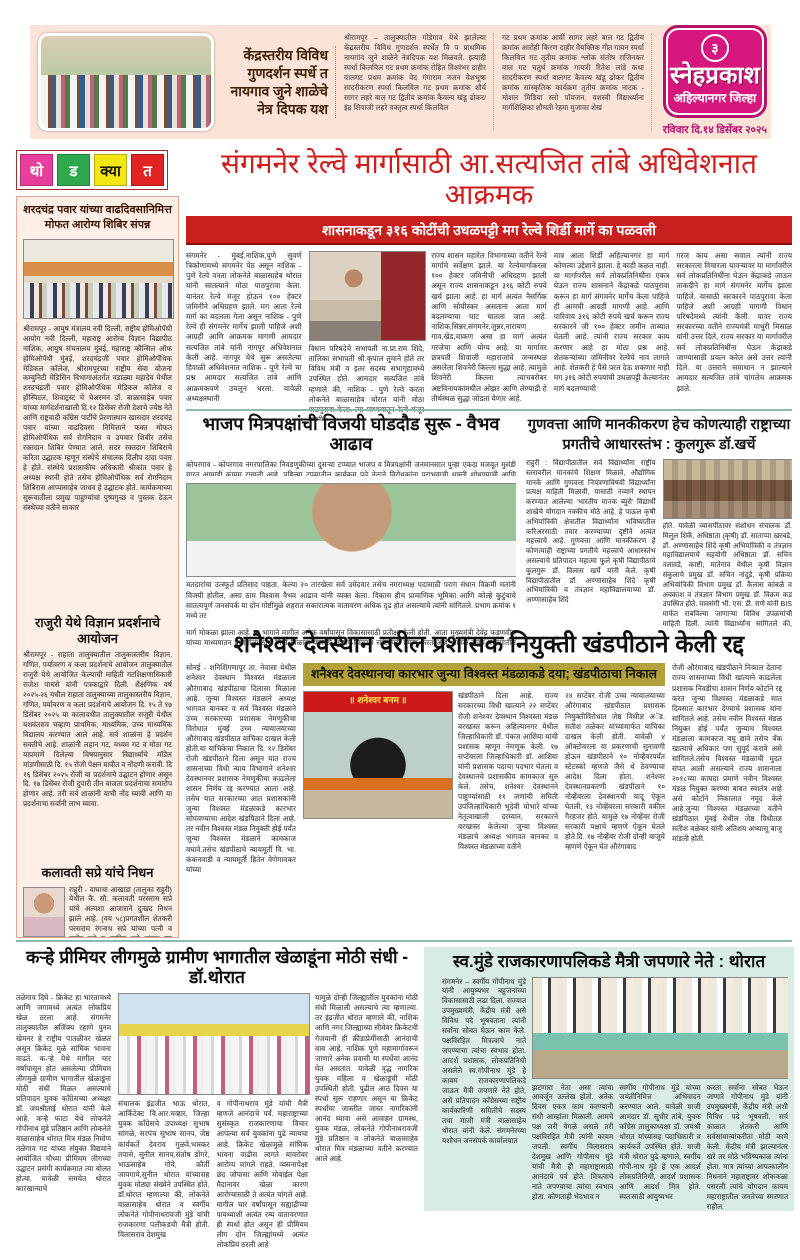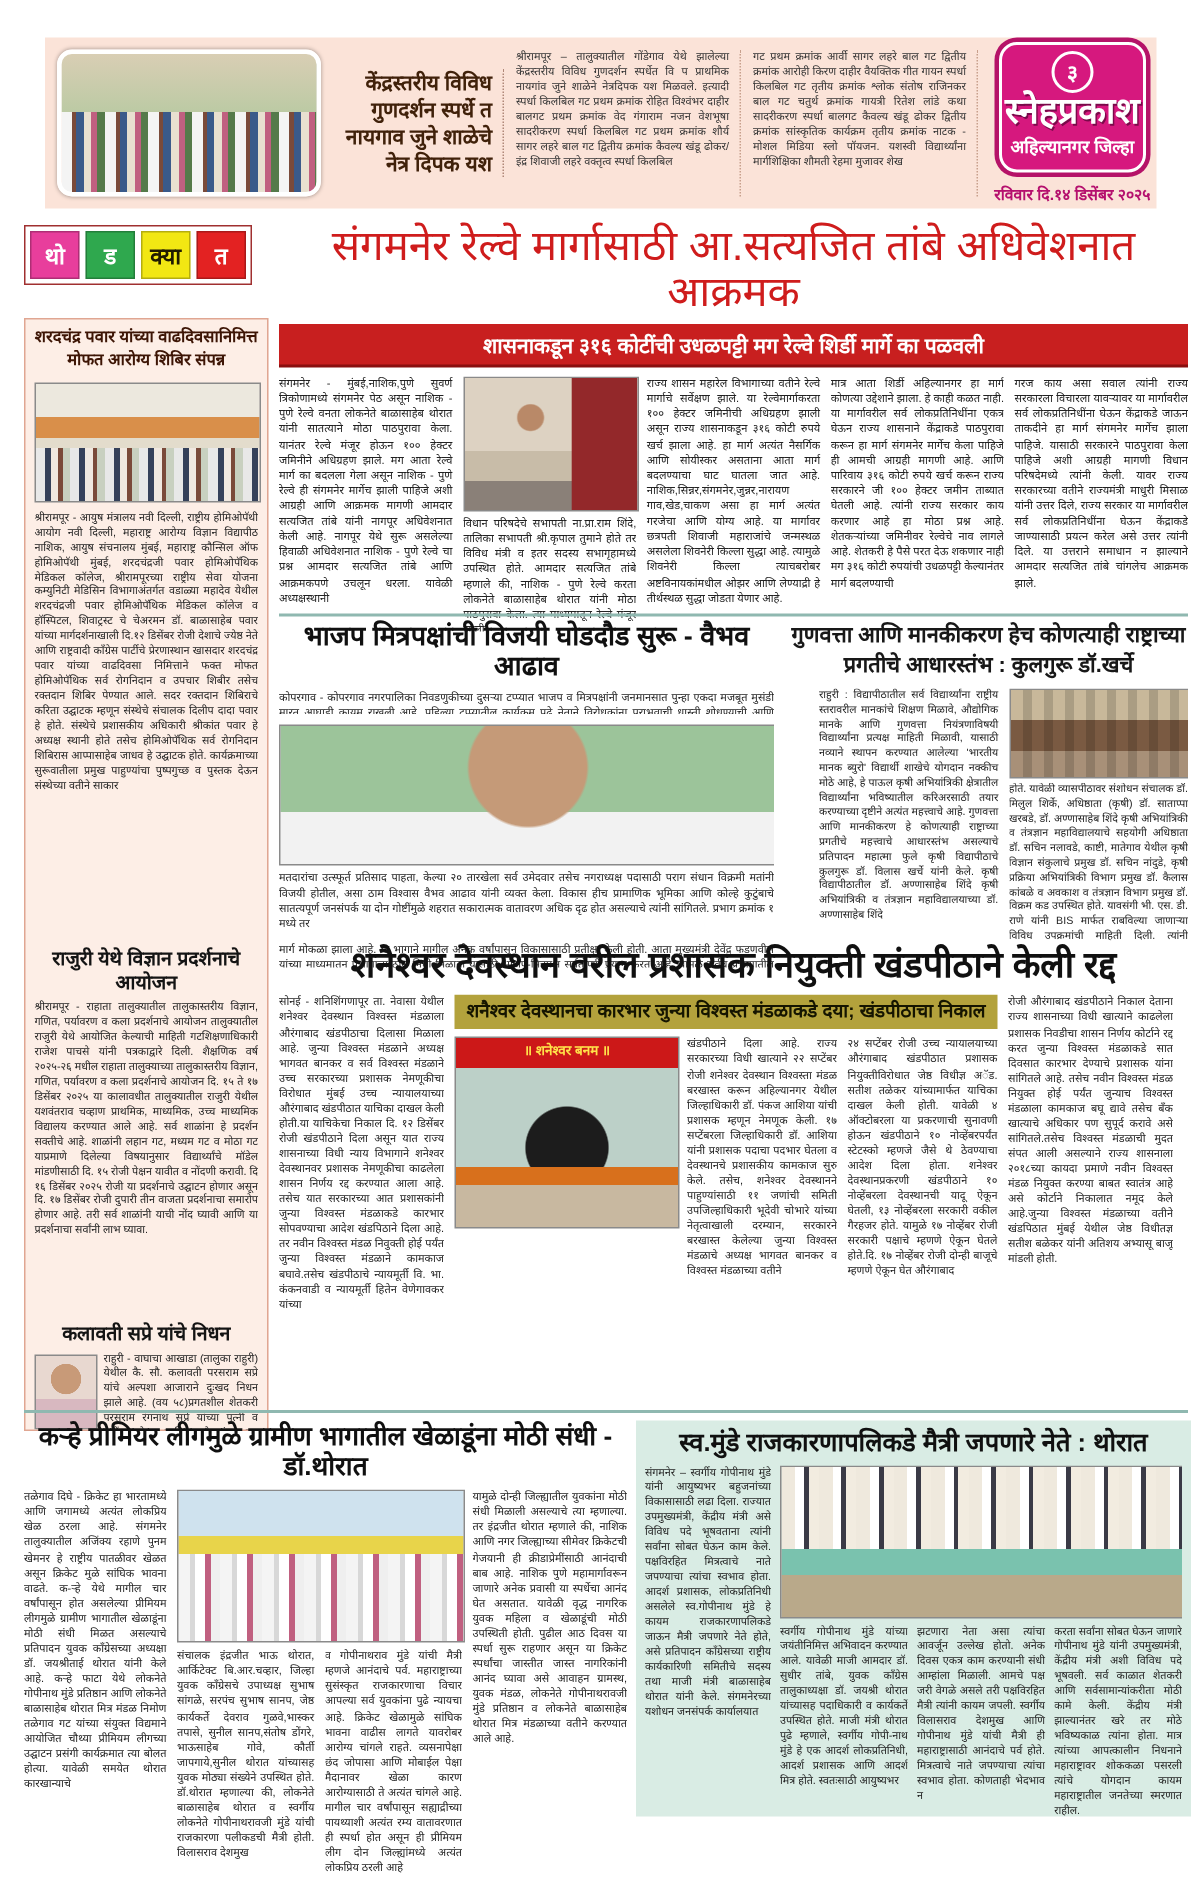--- a/index.html
+++ b/index.html
@@ -26,21 +26,21 @@
   .mast-title{font-size:24px;font-weight:bold;color:#fff;line-height:1.05;
               text-shadow:1px 1px 0 #7a0a4a;}
   .mast-sub{font-size:12px;font-weight:bold;color:#fff;margin-top:2px;}
   .mast-date{margin-top:7px;color:#b5106e;font-weight:bold;font-size:10.5px;}
   
   .logo-row{left:16px;top:150px;width:152px;height:40px;border:1px solid #a03030;background:#fff;
             display:flex;gap:4px;padding:3px;}
   .lbox{flex:1;display:flex;align-items:center;justify-content:center;font-weight:bold;
         font-size:15px;border:1px solid rgba(0,0,0,.25);}
   
-  .sidebar{left:16px;top:212px;width:163px;height:742px;background:#fdeee6;
+  .sidebar{left:16px;top:196px;width:163px;height:742px;background:#fdeee6;
            border:1px solid #e0a692;padding:5px 6px;overflow:hidden;}
   .sb-h1{font-size:11px;font-weight:bold;text-align:center;color:#3d1505;line-height:1.4;padding-bottom:4px;}
   .ph-pawar{width:100%;height:78px;margin:2px 0 5px;
      background:linear-gradient(180deg,#ece8de 0 28%,#d98f4a 28% 46%,#e3dccc 46% 55%,rgba(0,0,0,0) 55%),
      repeating-linear-gradient(90deg,#e8e8e8 0 6px,#35415a 6px 10px,#f0e8e0 10px 15px,#7a4a3a 15px 18px,#c8d0c0 18px 23px);}
   .sb-body{font-size:7.2px;color:#222;}
   .sb-h2{font-size:13px;font-weight:bold;text-align:center;color:#141414;margin:7px 0 3px;line-height:1.25;}
   .ph-kalavati{float:left;width:40px;height:48px;margin:2px 4px 2px 0;
      background:radial-gradient(circle at 50% 32%,#c89a78 26%,rgba(0,0,0,0) 27%),
      linear-gradient(180deg,#e8d8d0 0 60%,#d8b8c0 60% 100%);}
@@ -60,21 +60,21 @@
   .bjp{left:186px;top:415px;width:330px;}
   .bjp-h{font-size:18px;font-weight:bold;color:#101010;text-align:center;line-height:1.1;}
   .bjp-cols{display:flex;gap:7px;margin-top:5px;height:185px;overflow:hidden;flex-direction:column;}
   .bcol{flex:1;font-size:7.3px;}
   .ph-adhav{width:100%;height:92px;margin-bottom:3px;
      background:radial-gradient(circle at 50% 30%,#c59a78 22%,rgba(0,0,0,0) 23%),
      linear-gradient(180deg,#9cc49a 0 62%,#f2f2f2 62% 100%);}
   
   .quality{left:526px;top:415px;width:266px;}
   .q-h{font-size:14.5px;font-weight:bold;text-align:center;line-height:1.35;color:#181818;}
-  .q-cols{display:flex;gap:7px;margin-top:5px;height:168px;overflow:hidden;margin-left:20px;}
+  .q-cols{display:flex;gap:7px;margin-top:5px;height:168px;overflow:hidden;}
   .qcol{flex:1;font-size:7.1px;}
   .ph-dais{width:100%;height:58px;margin-bottom:3px;
      background:linear-gradient(180deg,#c8b89a 0 35%,#7a5a42 35% 70%,#a89078 70% 100%),
      repeating-linear-gradient(90deg,rgba(255,255,255,.35) 0 8px,rgba(0,0,0,.15) 8px 14px);background-blend-mode:multiply;}
   
   .shan{left:186px;top:631px;width:606px;}
   .shan-h{font-size:24px;font-weight:bold;text-align:center;color:#101010;line-height:1.1;}
   .shan-body{display:flex;gap:7px;margin-top:6px;height:268px;overflow:hidden;}
   .scol{font-size:7.3px;}
   .shan-mid{flex:none;width:362px;}
@@ -92,21 +92,21 @@
   .cricket{left:16px;top:947px;width:402px;}
   .ck-h{font-size:17.5px;font-weight:bold;text-align:center;color:#101010;line-height:1.15;}
   .ck-body{display:flex;gap:7px;margin-top:6px;height:272px;overflow:hidden;}
   .ckcol{font-size:7.3px;}
   .ph-cricket{width:100%;height:100px;margin-bottom:4px;
      background:linear-gradient(180deg,#cfe2ee 0 30%,#e8d44a 30% 42%,rgba(0,0,0,0) 42%),
      repeating-linear-gradient(90deg,#f4f4f4 0 8px,#d8d8d8 8px 11px,#ffffff 11px 18px,#c06080 18px 22px,#efefef 22px 28px);}
   
   .munde{left:424px;top:947px;width:370px;height:264px;background:#d9ece4;padding:5px 6px;}
   .md-h{font-size:17px;font-weight:bold;text-align:center;color:#101010;line-height:1.15;}
-  .md-body{display:flex;gap:6px;margin-top:5px;height:262px;overflow:hidden;}
+  .md-body{display:flex;gap:6px;margin-top:5px;height:262px;overflow:hidden;margin-left:12px;}
   .mdcol{font-size:7.2px;}
   .ph-munde{width:100%;height:100px;margin-bottom:4px;
      background:linear-gradient(180deg,rgba(0,0,0,0) 0 55%,#7ac2ae 55% 72%,#b9a98a 72% 100%),
      repeating-linear-gradient(90deg,#efe9dd 0 9px,#ffffff 9px 15px,#3a3a46 15px 18px,#f2ece0 18px 25px);}
 </style>
 </head>
 <body>
 
 <div>
 
@@ -222,21 +222,21 @@
     </div>
   </div>
 
   <div class="abs munde">
     <div class="md-h">स्व.मुंडे राजकारणापलिकडे मैत्री जपणारे नेते : थोरात</div>
     <div class="md-body">
       <div class="mdcol just" style="flex:none;width:84px;">संगमनेर – स्वर्गीय गोपीनाथ मुंडे यांनी आयुष्यभर बहुजनांच्या विकासासाठी लढा दिला. राज्यात उपमुख्यमंत्री, केंद्रीय मंत्री असे विविध पदे भूषवताना त्यांनी सर्वांना सोबत घेऊन काम केले. पक्षविरहित मित्रत्वाचे नाते जपण्याचा त्यांचा स्वभाव होता. आदर्श प्रशासक, लोकप्रतिनिधी असलेले स्व.गोपीनाथ मुंडे हे कायम राजकारणापलिकडे जाऊन मैत्री जपणारे नेते होते, असे प्रतिपादन काँग्रेसच्या राष्ट्रीय कार्यकारिणी समितीचे सदस्य तथा माजी मंत्री बाळासाहेब थोरात यांनी केले. संगमनेरच्या यशोधन जनसंपर्क कार्यालयात</div>
       <div style="flex:1;">
         <div class="photo ph-munde"></div>
         <div style="display:flex;gap:6px;">
+          <div class="mdcol just" style="flex:1;height:156px;">झटणारा नेता असा त्यांचा आवर्जून उल्लेख होतो. अनेक दिवस एकत्र काम करण्यानी संधी आम्हांला मिळाली. आमचे पक्ष जरी वेगळे असले तरी पक्षविरहित मैत्री त्यांनी कायम जपली. स्वर्गीय विलासराव देशमुख आणि गोपीनाथ मुंडे यांची मैत्री ही महाराष्ट्रासाठी आनंदाचे पर्व होते. मित्रत्वाचे नाते जपण्याचा त्यांचा स्वभाव होता. कोणताही भेदभाव न</div>
           <div class="mdcol just" style="flex:1;height:156px;">स्वर्गीय गोपीनाथ मुंडे यांच्या जयंतीनिमित्त अभिवादन करण्यात आले. यावेळी माजी आमदार डॉ. सुधीर तांबे, युवक काँग्रेस तालुकाध्यक्षा डॉ. जयश्री थोरात यांच्यासह पदाधिकारी व कार्यकर्ते उपस्थित होते. माजी मंत्री थोरात पुढे म्हणाले, स्वर्गीय गोपी-नाथ मुंडे हे एक आदर्श लोकप्रतिनिधी, आदर्श प्रशासक आणि आदर्श मित्र होते. स्वतःसाठी आयुष्यभर</div>
-          <div class="mdcol just" style="flex:1;height:156px;">झटणारा नेता असा त्यांचा आवर्जून उल्लेख होतो. अनेक दिवस एकत्र काम करण्यानी संधी आम्हांला मिळाली. आमचे पक्ष जरी वेगळे असले तरी पक्षविरहित मैत्री त्यांनी कायम जपली. स्वर्गीय विलासराव देशमुख आणि गोपीनाथ मुंडे यांची मैत्री ही महाराष्ट्रासाठी आनंदाचे पर्व होते. मित्रत्वाचे नाते जपण्याचा त्यांचा स्वभाव होता. कोणताही भेदभाव न</div>
           <div class="mdcol just" style="flex:1;height:156px;">करता सर्वांना सोबत घेऊन जाणारे गोपीनाथ मुंडे यांनी उपमुख्यमंत्री, केंद्रीय मंत्री अशी विविध पदे भूषवली. सर्व काळात शेतकरी आणि सर्वसामान्यांकरीता मोठी कामे केली. केंद्रीय मंत्री झाल्यानंतर खरे तर मोठे भविष्यकाळ त्यांना होता. मात्र त्यांच्या आपत्कालीन निधनाने महाराष्ट्रावर शोककळा पसरली त्यांचे योगदान कायम महाराष्ट्रातील जनतेच्या स्मरणात राहील.</div>
         </div>
       </div>
     </div>
   </div>
 
 </div>
 
 </body></html>

